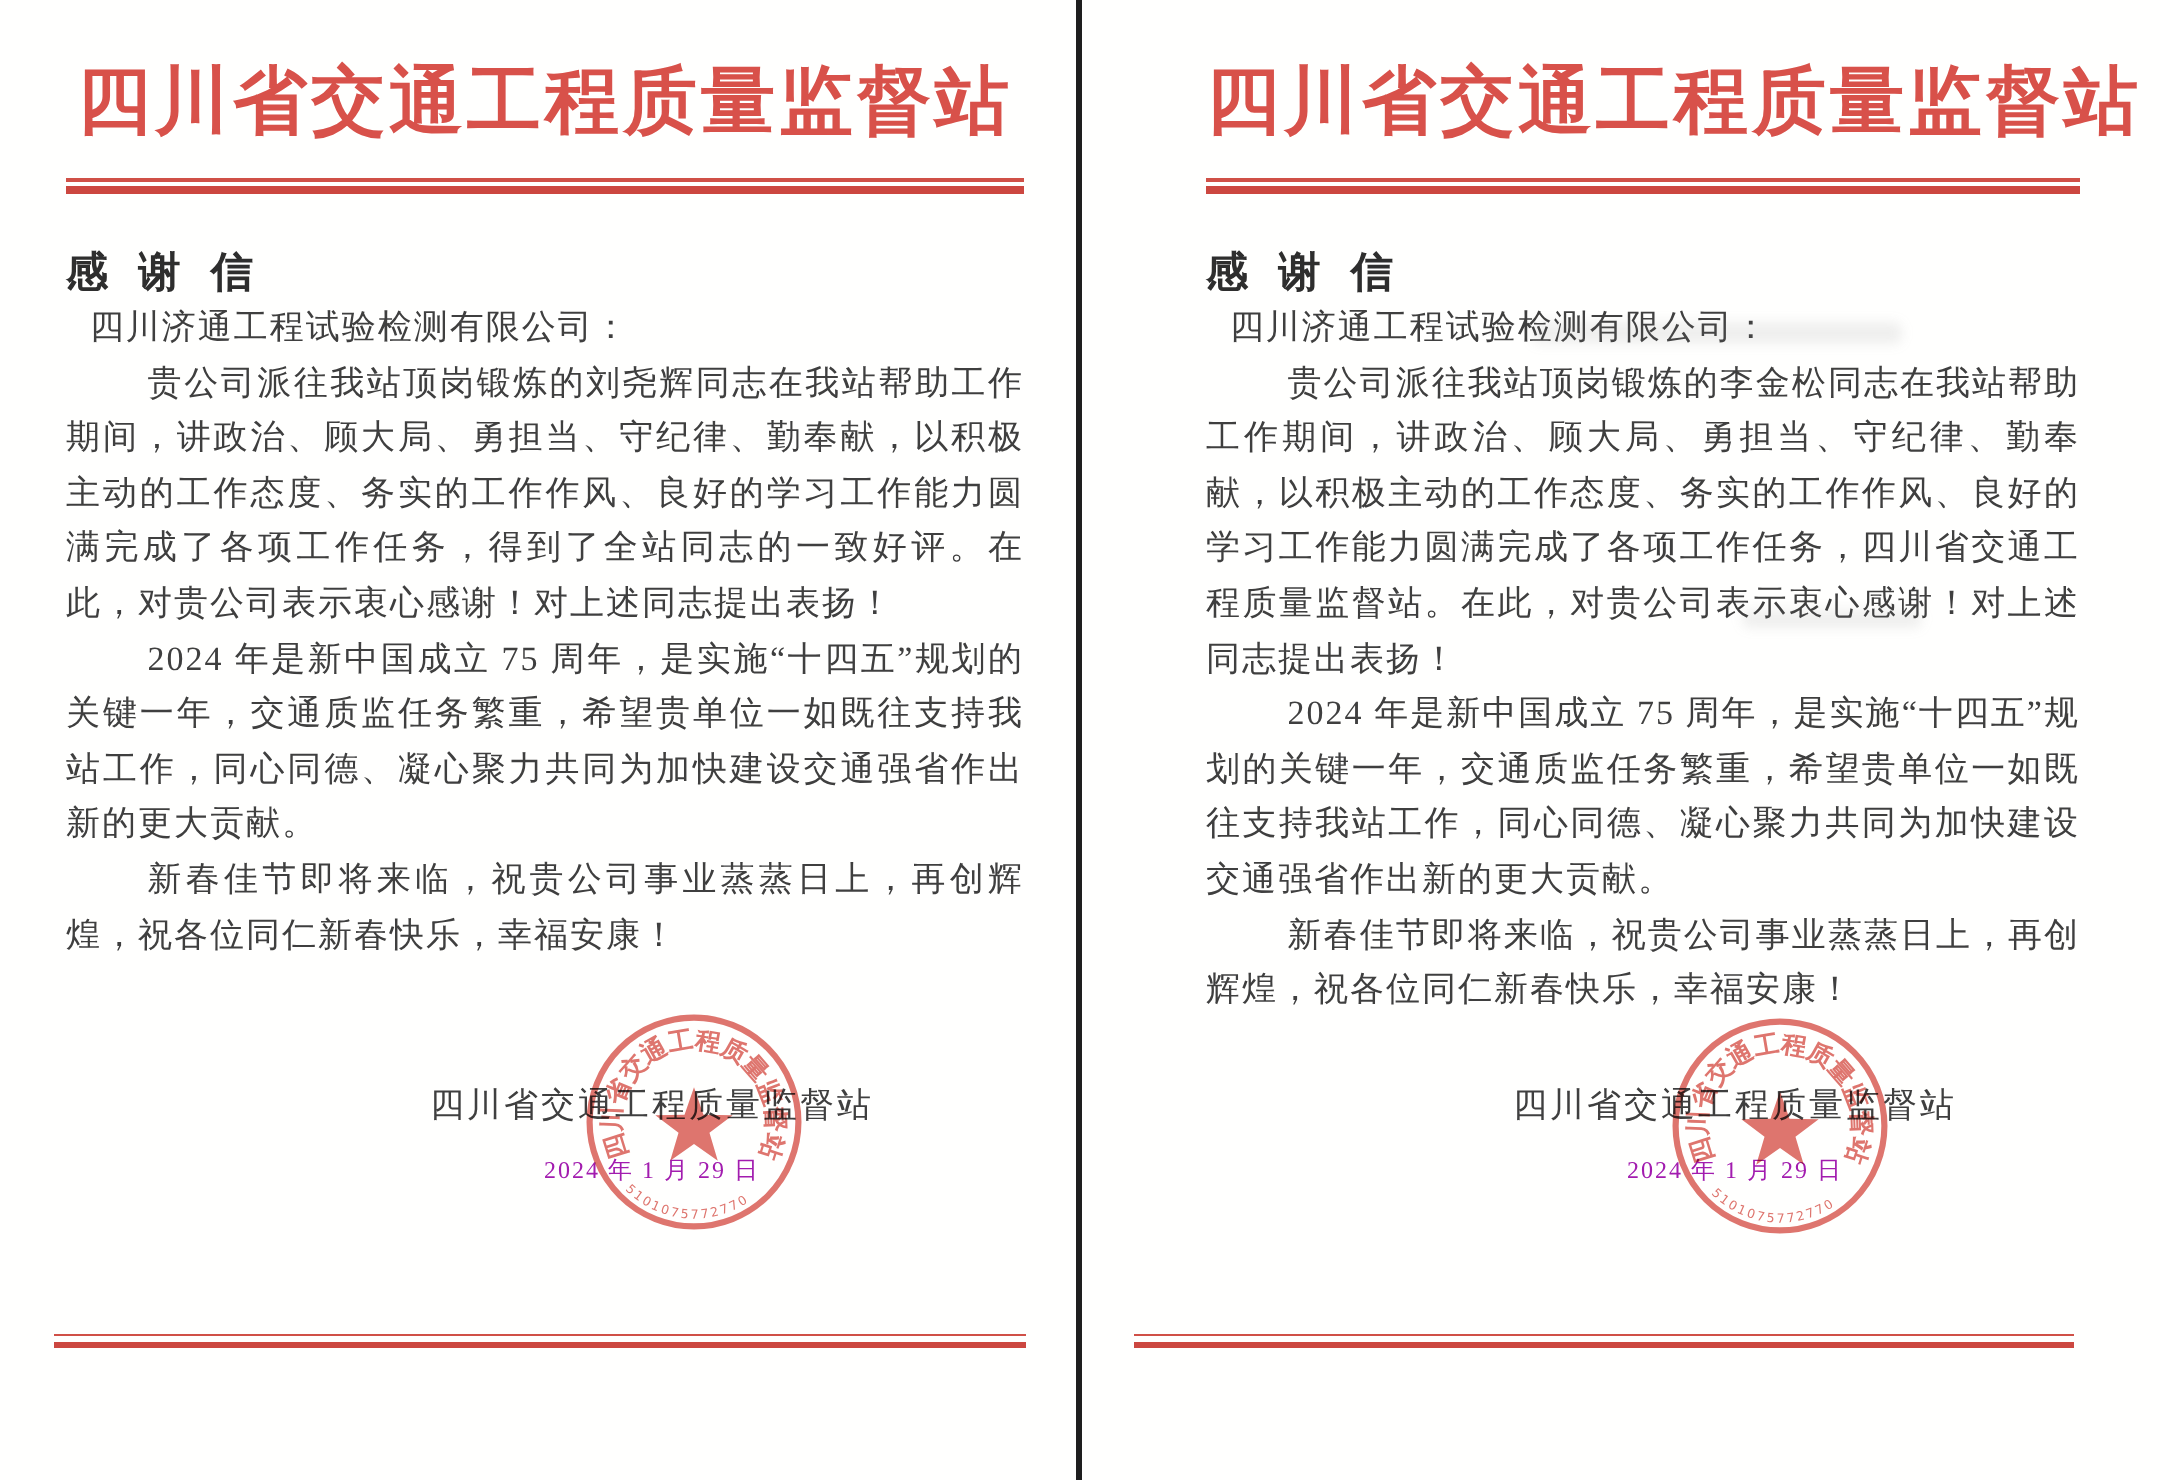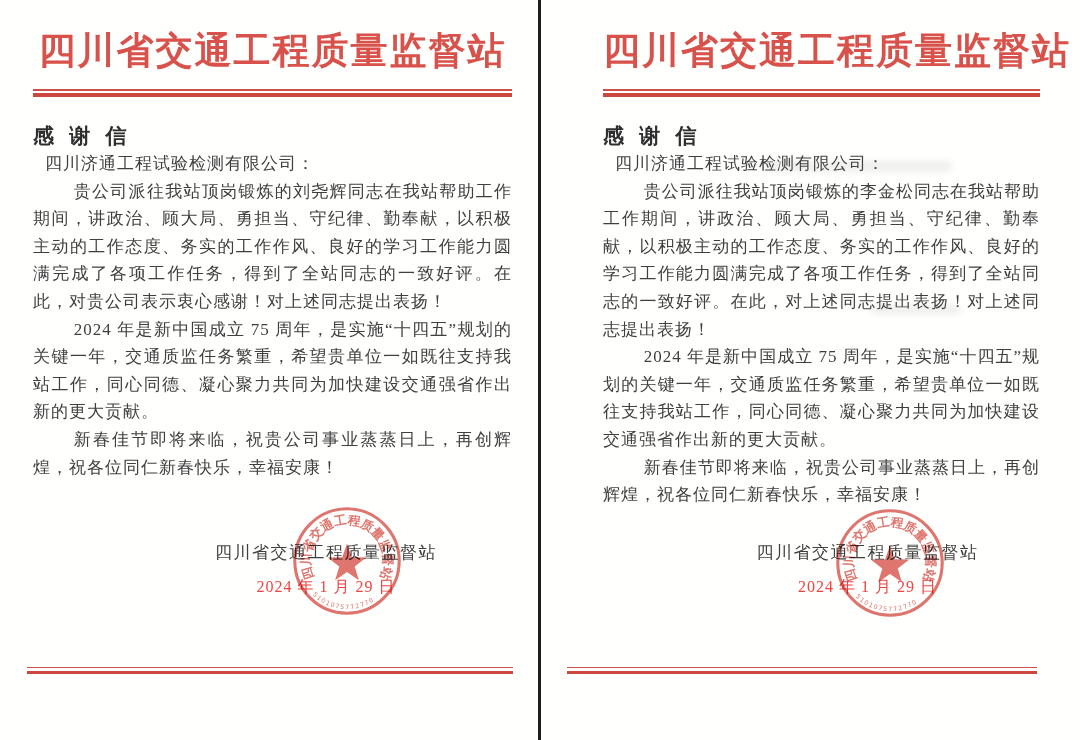--- a/index.html
+++ b/index.html
@@ -30,21 +30,21 @@
 
   .body-text { margin-top: 0; font-size: 17px; line-height: 27.6px;
                color: #3f3f3f; letter-spacing: 1px; text-align: justify; }
   .greeting { text-indent: 0.7em; }
   .para { text-indent: 2.4em; }
 
   .sig-block { position: absolute; top: 541px; left: 0; width: 100%;
                display: flex; flex-direction: column; align-items: center;
                transform: translateX(57px); }
   .sig-name { font-size: 17px; letter-spacing: 1.5px; color: #3f3f3f; white-space: nowrap; }
-  .sig-date { margin-top: 13px; font-size: 16px; letter-spacing: 1px; color: #ef4444; white-space: nowrap; }
+  .sig-date { margin-top: 13px; font-size: 12px; letter-spacing: 1px; color: #a21caf; white-space: nowrap; }
 
   .seal { position: absolute; top: 503px; left: 289px; width: 116px; height: 116px;
           opacity: 0.82; mix-blend-mode: multiply; }
   .seal-ring { fill: none; stroke: #d7564e; stroke-width: 3.2; }
   .seal-star { fill: #d7564e; }
   .seal-arc-text { font-size: 13px; fill: #d7564e; font-weight: bold;
                    font-family: "Liberation Serif", serif; }
   .seal-code { font-size: 6.5px; fill: #d7564e; letter-spacing: 1px;
                font-family: "DejaVu Sans", sans-serif; }
 
@@ -106,21 +106,21 @@
     <div class="smudge" style="top:305px; left:330px; width:90px; height:9px;"></div>
     <div class="letterhead">四川省交通工程质量监督站</div>
     <div class="rule">
       <div class="rule-thin"></div>
       <div class="rule-gap"></div>
       <div class="rule-thick"></div>
     </div>
     <div class="letter-title">感 谢 信</div>
     <div class="body-text">
       <p class="greeting">四川济通工程试验检测有限公司：</p>
-      <p class="para">贵公司派往我站顶岗锻炼的李金松同志在我站帮助工作期间，讲政治、顾大局、勇担当、守纪律、勤奉献，以积极主动的工作态度、务实的工作作风、良好的学习工作能力圆满完成了各项工作任务，得到了全站同志的一致好评。在此，对上述同志提出表扬！对上述同志提出表扬！</p>
+      <p class="para">贵公司派往我站顶岗锻炼的李金松同志在我站帮助工作期间，讲政治、顾大局、勇担当、守纪律、勤奉献，以积极主动的工作态度、务实的工作作风、良好的学习工作能力圆满完成了各项工作任务，四川省交通工程质量监督站。在此，对贵公司表示衷心感谢！对上述同志提出表扬！</p>
       <p class="para">2024 年是新中国成立 75 周年，是实施“十四五”规划的关键一年，交通质监任务繁重，希望贵单位一如既往支持我站工作，同心同德、凝心聚力共同为加快建设交通强省作出新的更大贡献。</p>
       <p class="para">新春佳节即将来临，祝贵公司事业蒸蒸日上，再创辉煌，祝各位同仁新春快乐，幸福安康！</p>
     </div>
     <div class="sig-block">
       <div class="sig-name">四川省交通工程质量监督站</div>
       <div class="sig-date">2024 年 1 月 29 日</div>
     </div>
     <svg class="seal" style="left:291px; top:505px;" viewBox="0 0 120 120">
       <circle class="seal-ring" cx="60" cy="60" r="54"></circle>
       <path id="sealArcTop2" d="M 27.1 79 A 38 38 0 1 1 92.9 79" fill="none"></path>

